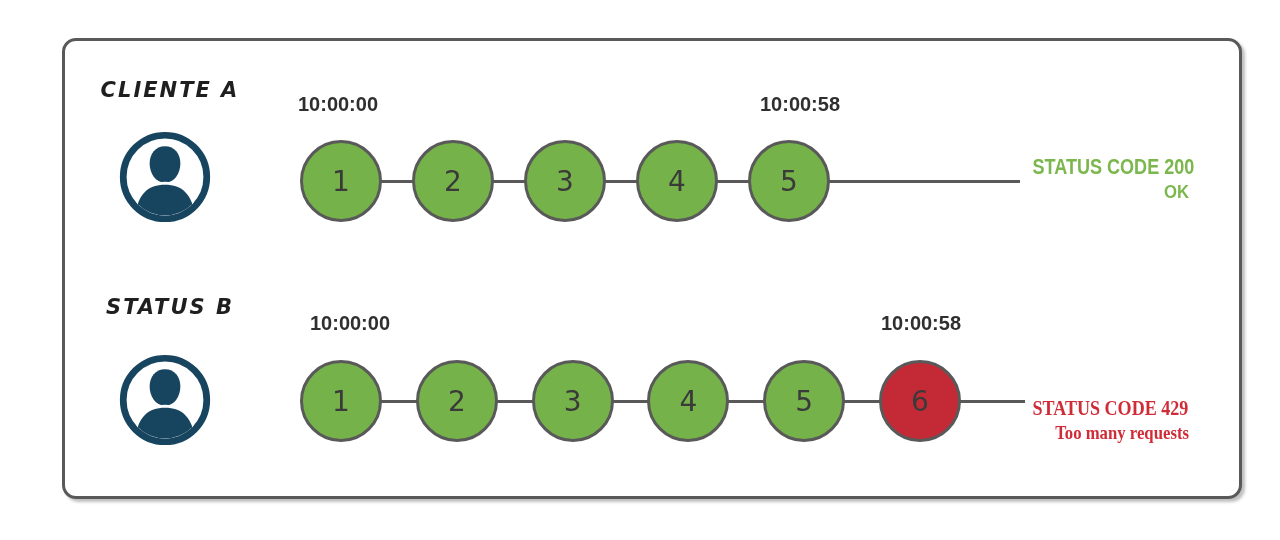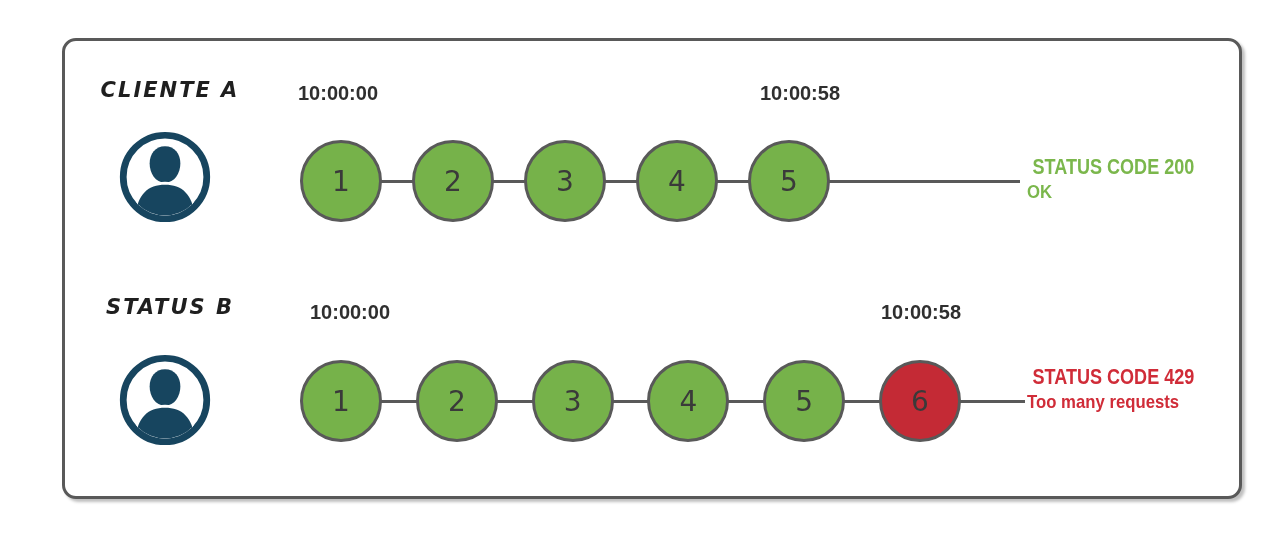--- a/index.html
+++ b/index.html
@@ -52,20 +52,21 @@
   .avatar svg { width: 100%; height: 100%; display: block; }
 
   .timestamp {
     position: absolute;
     width: 160px;
     text-align: center;
     font-weight: 700;
     font-size: 20px;
     color: #2f2f2f;
     white-space: nowrap;
+    margin-top: 11px;
   }
   .ts-a-start { left: 258px; top: 82px; }
   .ts-a-end   { left: 720px; top: 82px; }
   .ts-b-start { left: 270px; top: 301px; }
   .ts-b-end   { left: 841px; top: 301px; }
 
   .timeline-line {
     position: absolute;
     height: 3px;
     background: #595959;
@@ -81,26 +82,26 @@
     align-items: center;
     justify-content: center;
     font-family: "DejaVu Sans", sans-serif;
     font-size: 28px;
     color: #3a3a3a;
     z-index: 2;
   }
   .status-block {
     position: absolute;
     width: 184px;
-    text-align: left;
+    text-align: right;
     line-height: 1.1;
     z-index: 2;
   }
   .status-a { left: 1016px; top: 155px; }
-  .status-b { left: 1016px; top: 365px; }
+  .status-b { left: 1016px; top: 396px; font-family: Liberation Serif, serif; }
   .status-line1 {
     font-weight: 700;
     font-size: 22px;
     transform: scaleX(0.82);
     transform-origin: center;
     white-space: nowrap;
   }
   .status-line2 {
     font-weight: 700;
     font-size: 19px;

